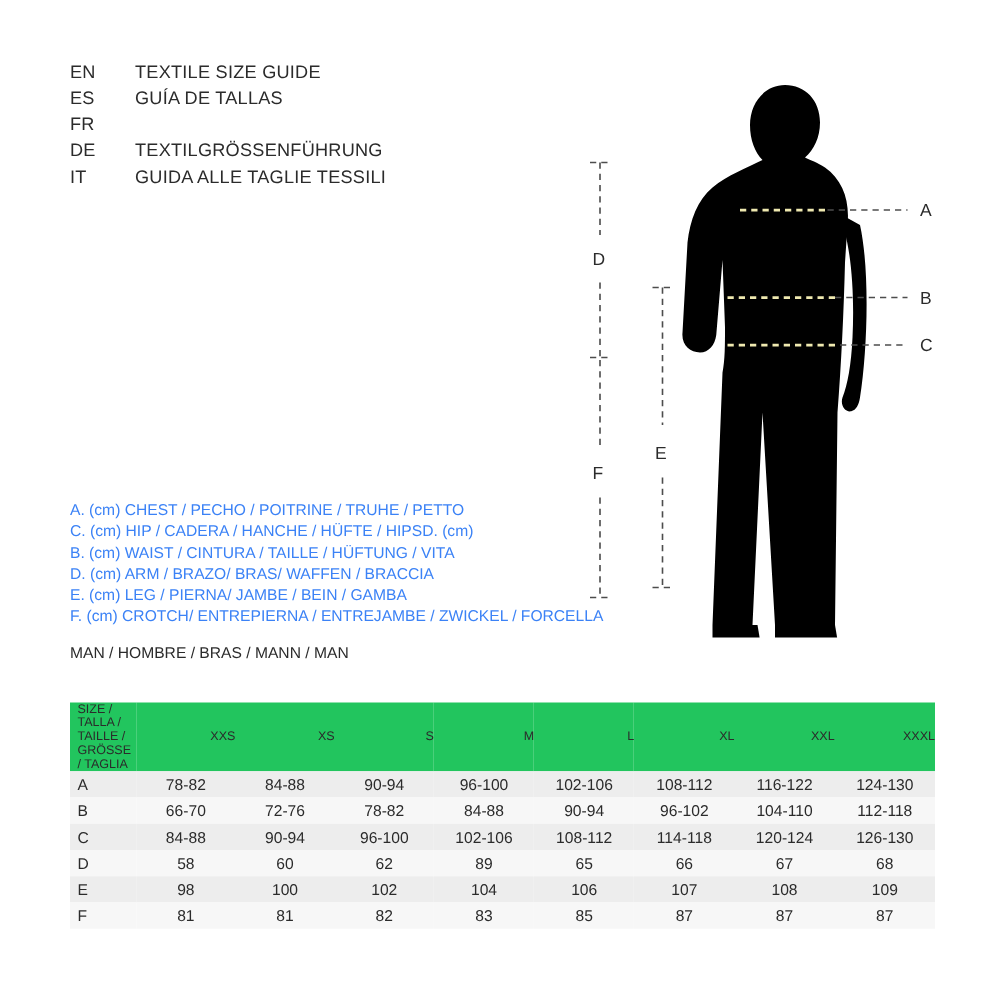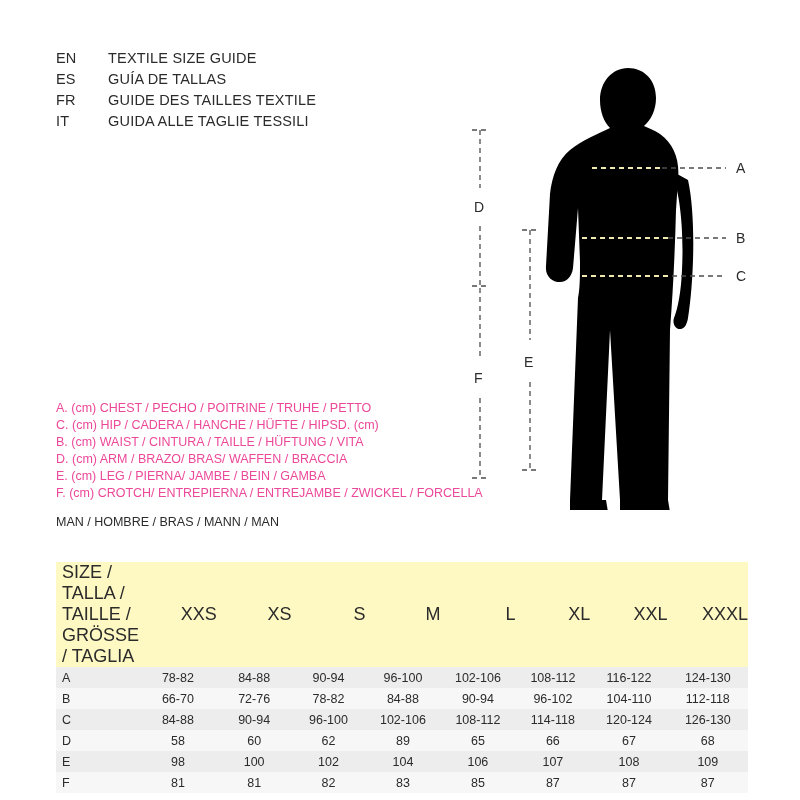--- a/index.html
+++ b/index.html
@@ -47,21 +47,21 @@
   
   .legend {
     position: absolute;
     left: 56px;
     top: 400px;
     width: 470px;
   }
   .legend-row {
     font-size: 12.5px;
     line-height: 17px;
-    color: #ec4899;
+    color: #3b82f6;
     white-space: nowrap;
   }
   .legend-gap {
     height: 12px;
   }
   .legend-note {
     font-size: 12.5px;
     line-height: 17px;
     color: #2b2b2b;
   }
@@ -92,23 +92,23 @@
     color: #2b2b2b;
   }
   table.size-table th,
   table.size-table td {
     padding: 0;
     height: 21px;
     font-weight: normal;
     text-align: center;
   }
   table.size-table thead th {
-    background: #fef9c3;
+    background: #22c55e;
     text-align: left;
-    font-size: 18px;
+    font-size: 10px;
     color: #2b2b2b;
   }
   table.size-table thead th.head-label {
     padding-left: 6px;
     width: 48px;
   }
   table.size-table thead th.head-size {
     text-align: right;
     width: 92px;
   }
@@ -133,21 +133,24 @@
     <div class="title-row">
       <span class="title-lang">EN</span>
       <span class="title-text">TEXTILE SIZE GUIDE</span>
     </div>
     <div class="title-row">
       <span class="title-lang">ES</span>
       <span class="title-text">GUÍA DE TALLAS</span>
     </div>
     <div class="title-row">
       <span class="title-lang">FR</span>
-      <span class="title-text">GUIDE DES TAILLES TEXTILE</span>
+    </div>
+    <div class="title-row">
+      <span class="title-lang">DE</span>
+      <span class="title-text">TEXTILGRÖSSENFÜHRUNG</span>
     </div>
     <div class="title-row">
       <span class="title-lang">IT</span>
       <span class="title-text">GUIDA ALLE TAGLIE TESSILI</span>
     </div>
   </div>
 
   <div class="legend">
     <div class="legend-row">A. (cm) CHEST / PECHO / POITRINE / TRUHE / PETTO</div>
     <div class="legend-row">C. (cm) HIP / CADERA / HANCHE / HÜFTE / HIPSD. (cm)</div>

